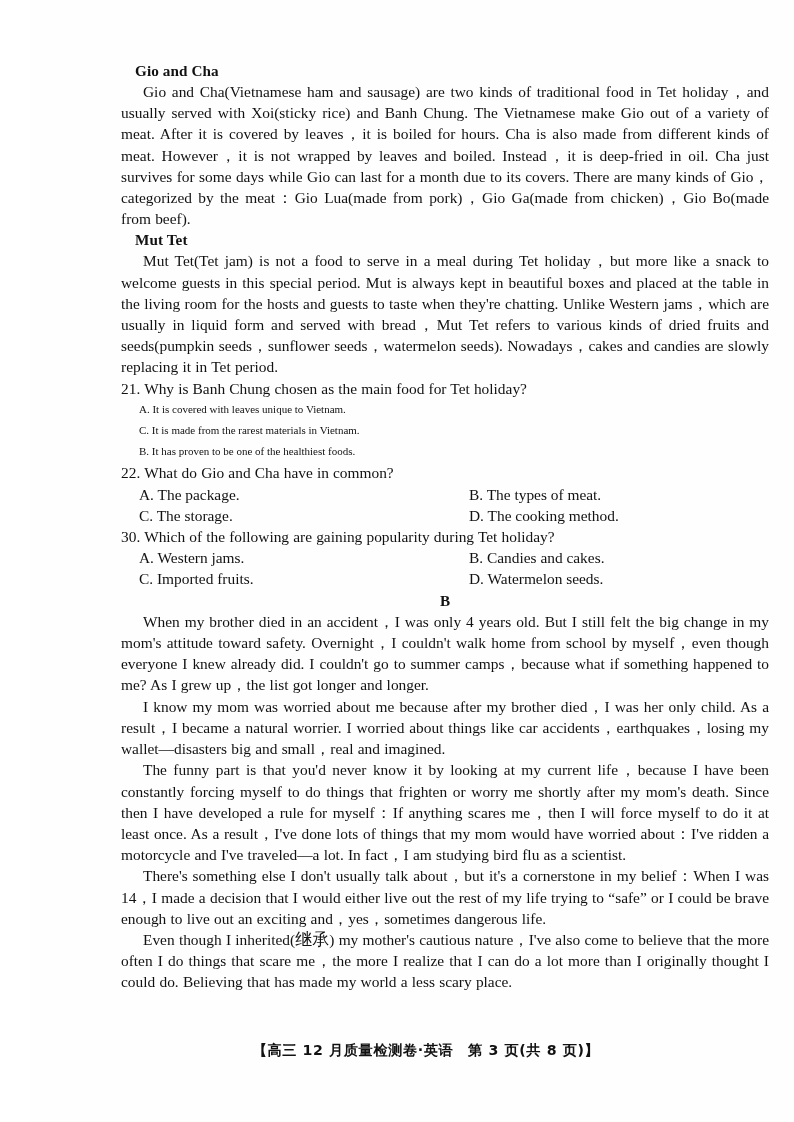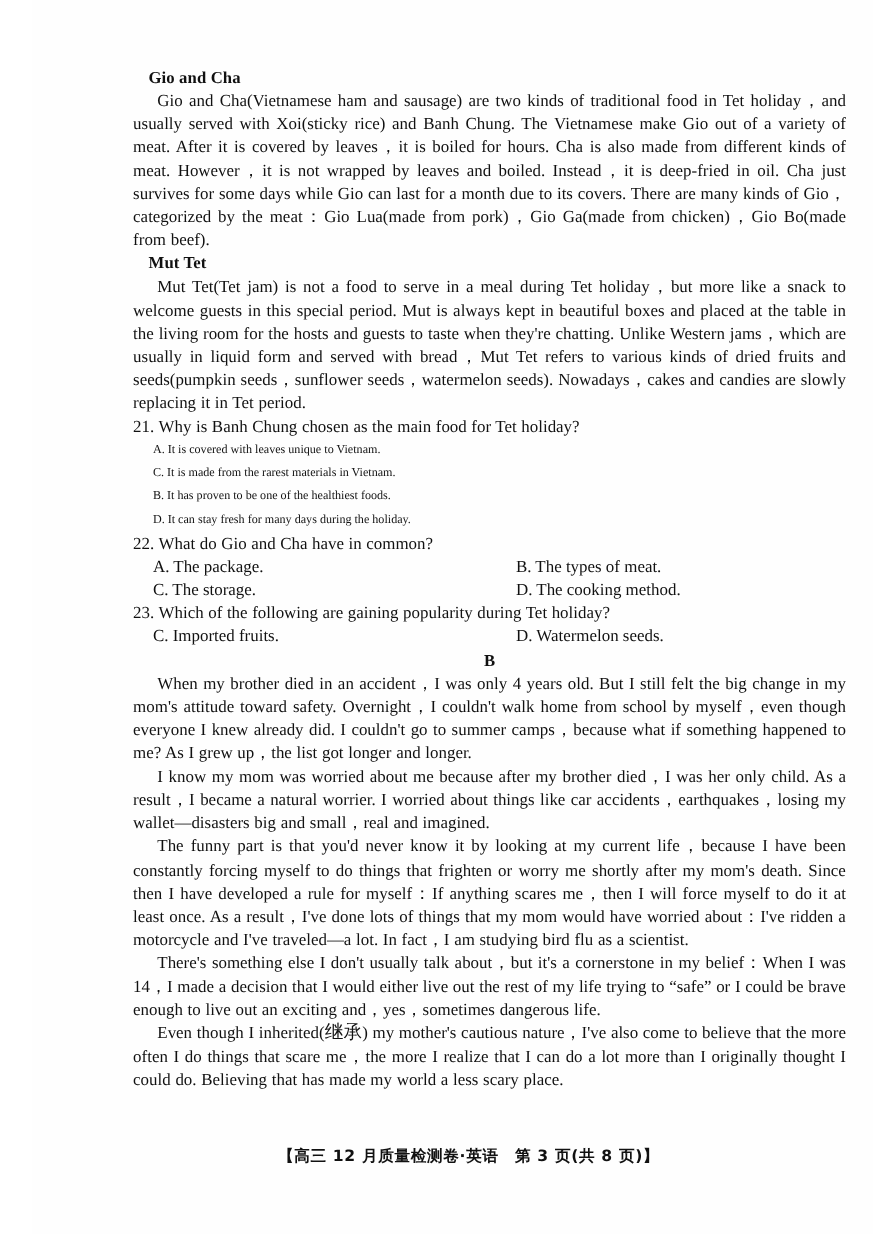--- a/index.html
+++ b/index.html
@@ -113,37 +113,40 @@
     <div>
       <div class="sec-head">Mut Tet</div>
       <p class="para lastline-left">Mut Tet(Tet jam) is not a food to serve in a meal during Tet holiday，but more like a snack to welcome guests in this special period. Mut is always kept in beautiful boxes and placed at the table in the living room for the hosts and guests to taste when they're chatting. Unlike Western jams，which are usually in liquid form and served with bread，Mut Tet refers to various kinds of dried fruits and seeds(pumpkin seeds，sunflower seeds，watermelon seeds). Nowadays，cakes and candies are slowly replacing it in Tet period.</p>
     </div>
 
     <div class="q-block">
       <div class="q-stem"><span>21.</span> <span>Why is Banh Chung chosen as the main food for Tet holiday?</span></div>
       <div class="opt-line">A. It is covered with leaves unique to Vietnam.</div>
       <div class="opt-line">C. It is made from the rarest materials in Vietnam.</div>
       <div class="opt-line">B. It has proven to be one of the healthiest foods.</div>
-      <div class="opt-line">D. It can stay fresh for many days during the holiday.</div>
     </div>
 
     <div class="q-block">
       <div class="q-stem"><span>22.</span> <span>What do Gio and Cha have in common?</span></div>
       <div class="opt-row">
         <span class="opt-col-a">A. The package.</span>
         <span class="opt-col-b">B. The types of meat.</span>
       </div>
       <div class="opt-row">
         <span class="opt-col-a">C. The storage.</span>
         <span class="opt-col-b">D. The cooking method.</span>
       </div>
     </div>
 
     <div class="q-block">
-      <div class="q-stem"><span>23.</span> <span>Which of the following are gaining popularity during Tet holiday?</span></div>
+      <div class="q-stem"><span>30.</span> <span>Which of the following are gaining popularity during Tet holiday?</span></div>
+      <div class="opt-row">
+        <span class="opt-col-a">A. Western jams.</span>
+        <span class="opt-col-b">B. Candies and cakes.</span>
+      </div>
       <div class="opt-row">
         <span class="opt-col-a">C. Imported fruits.</span>
         <span class="opt-col-b">D. Watermelon seeds.</span>
       </div>
     </div>
 
     <div>
       <div class="center-head">B</div>
       <p class="para lastline-left">When my brother died in an accident，I was only 4 years old. But I still felt the big change in my mom's attitude toward safety. Overnight，I couldn't walk home from school by myself，even though everyone I knew already did. I couldn't go to summer camps，because what if something happened to me? As I grew up，the list got longer and longer.</p>
       <p class="para lastline-left">I know my mom was worried about me because after my brother died，I was her only child. As a result，I became a natural worrier. I worried about things like car accidents，earthquakes，losing my wallet—disasters big and small，real and imagined.</p>

